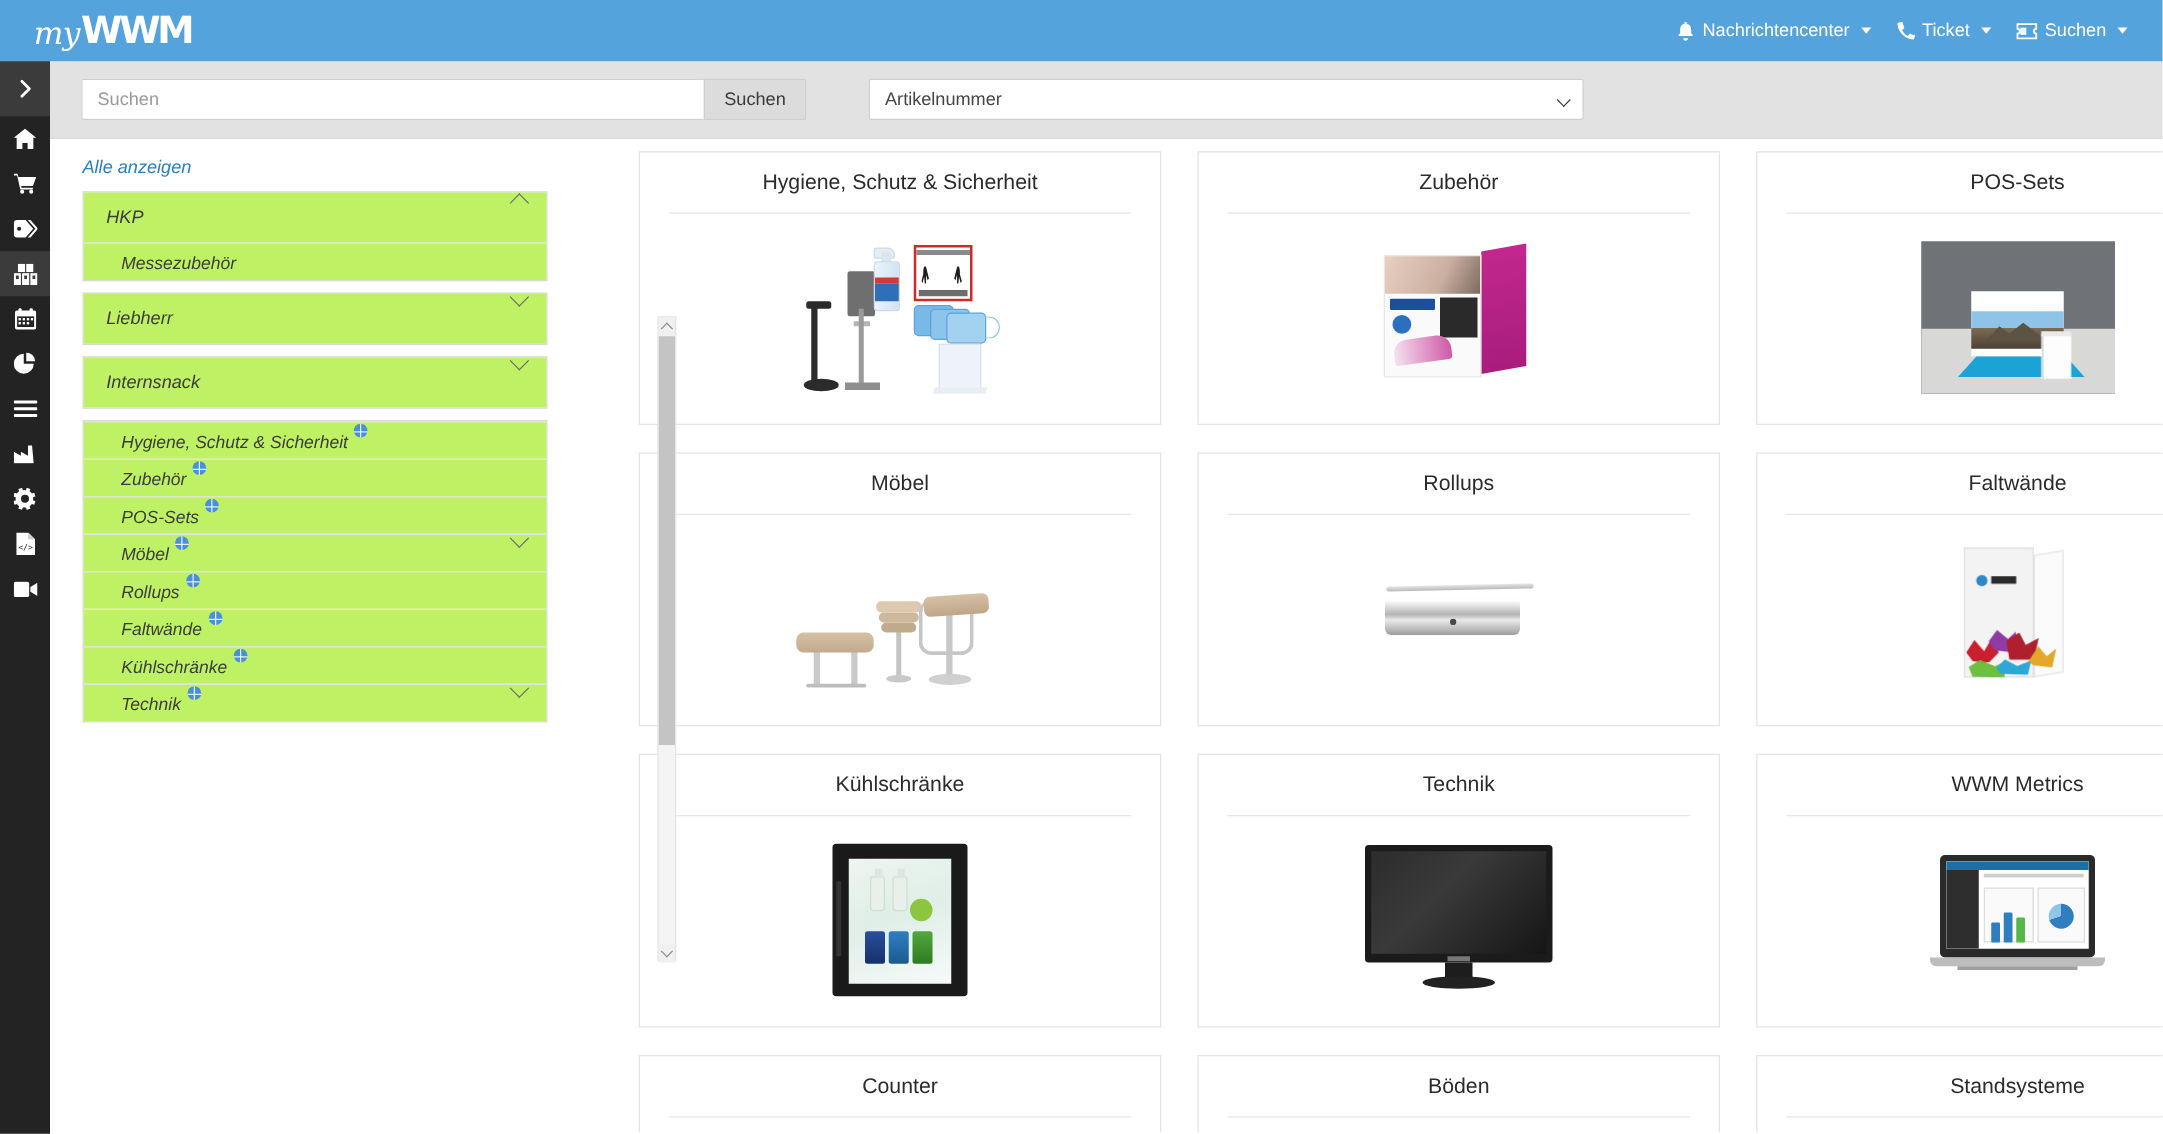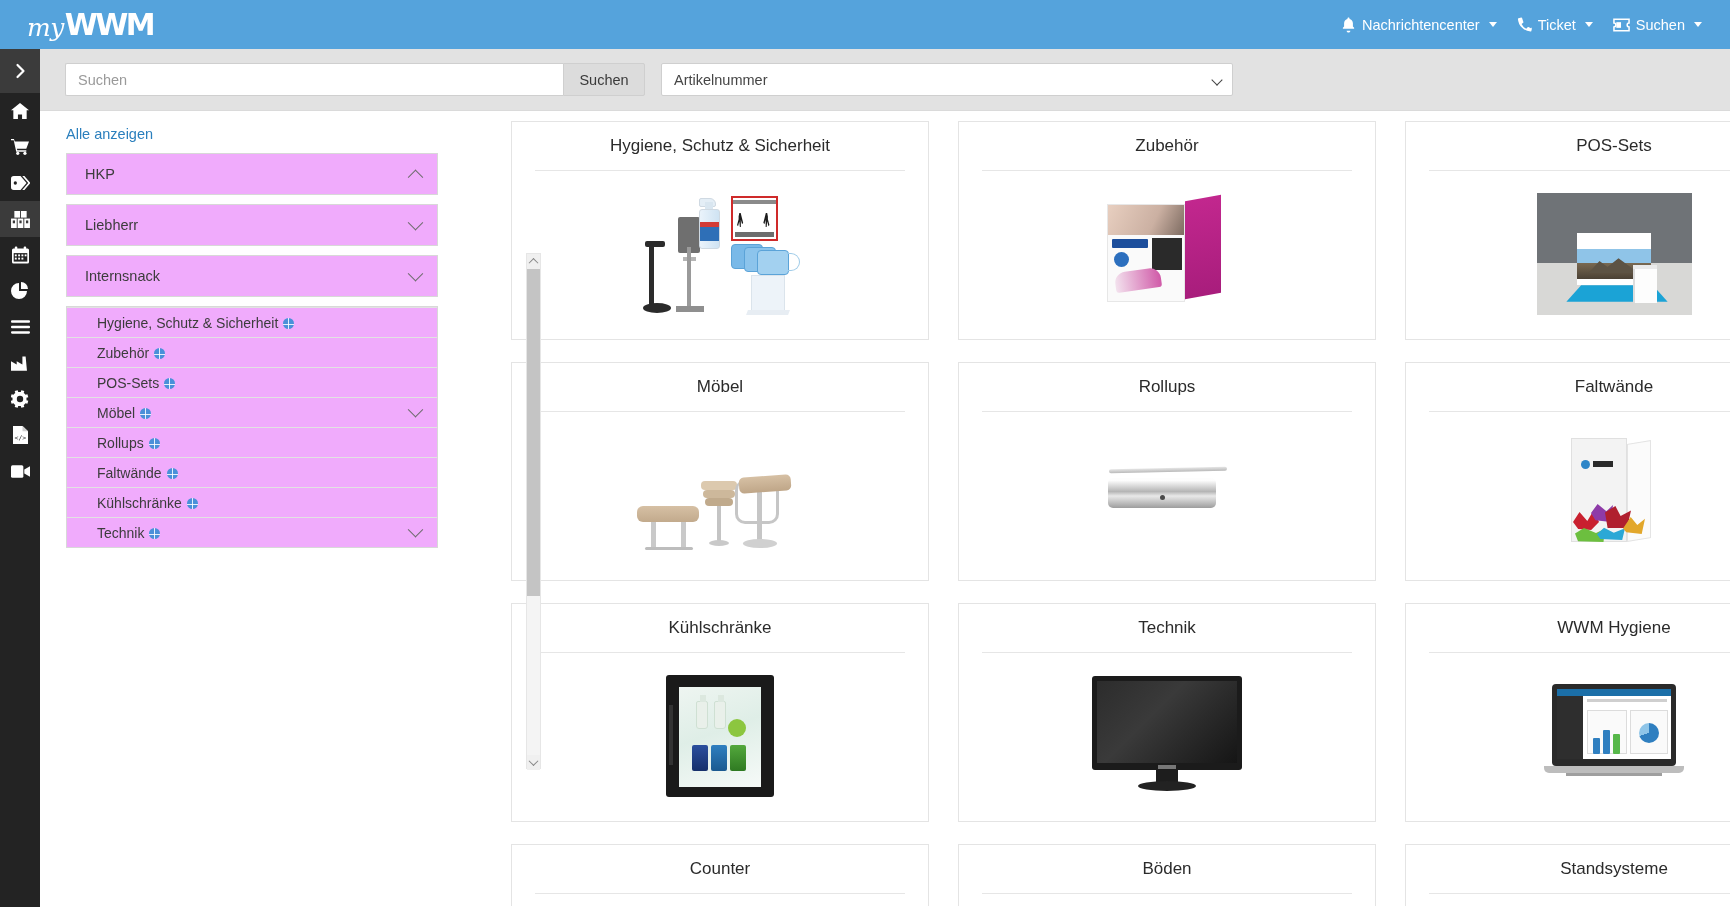--- a/index.html
+++ b/index.html
@@ -107,21 +107,21 @@
   .search-btn {
     height: 33px; min-width: 82px;
     border: 1px solid #cfcfcf;
     background: #dcdcdc;
     font-family: "Liberation Sans", sans-serif;
     font-size: 14.5px; color: #3a3a3a;
     cursor: pointer;
     border-radius: 0 2px 2px 0;
     padding: 0 15px;
   }
-  .select-wrap { position: relative; margin-left: 16px; }
+  .select-wrap { position: relative; margin-left: 50px; }
   .art-select {
     width: 572px; height: 33px;
     border: 1px solid #cfcfcf; background: #ffffff;
     font-family: "Liberation Sans", sans-serif;
     font-size: 14.5px; color: #454545;
     padding: 0 28px 0 12px;
     border-radius: 2px;
     -webkit-appearance: none; appearance: none;
     cursor: pointer; outline: none;
   }
@@ -135,39 +135,40 @@
   }
 
   
   .body-split { display: flex; height: 795px; }
 
   
   .treecol {
     width: 453px; flex: none;
     padding: 14px 0 0 26px;
     position: relative;
+    font-style: italic;
   }
   .allshow {
     color: #2a7fbd; font-size: 14.5px;
     cursor: pointer; display: inline-block;
     margin-bottom: 11px;
   }
   .tree { width: 372px; }
   .tgroup {
     border: 1px solid #d8d8d8;
     margin-bottom: 9px;
     background: #fff;
   }
   .trow {
     height: 40px;
-    display: flex; align-items: center;
+    display: flex; 
     padding: 0 14px 0 18px;
     font-size: 14.5px; color: #3c3c3c;
     cursor: pointer;
-    background: #f0abfc;
+    background: #bef264;
   }
   .tsub {
     height: 30px; padding-left: 30px;
     border-top: 1px solid #e2e2e2;
     font-size: 14px;
   }
   .trow .spacer { flex: 1; }
   .chev {
     width: 11px; height: 11px;
     border-right: 1.7px solid #6d6d6d;
@@ -588,20 +589,23 @@
       <span class="allshow">Alle anzeigen</span>
 
       <div class="tree">
 
         <div class="tgroup">
           <div class="trow">
             <span class="tlabel">HKP</span>
             <span class="spacer"></span>
             <span class="chev up"></span>
           </div>
+          <div class="trow tsub">
+            <span class="tlabel">Messezubehör</span>
+          </div>
         </div>
 
         <div class="tgroup">
           <div class="trow">
             <span class="tlabel">Liebherr</span>
             <span class="spacer"></span>
             <span class="chev down"></span>
           </div>
         </div>
 
@@ -826,21 +830,21 @@
               <span class="frame"></span>
                 <span class="screen"></span>
                 <span class="logo"></span>
               <span class="neck"></span>
                 <span class="base"></span>
             </div>
           </div>
         </div>
 
         <div class="card">
-          <div class="card-title">WWM Hygiene</div>
+          <div class="card-title">WWM Metrics</div>
           <div class="card-rule"></div>
           <div class="card-art">
             <div class="lp">
               <span class="lid"></span>
               <span class="scr">
                 <span class="topbar2"></span>
                   <span class="sb"></span>
                   <span class="hdr"></span>
                 <span class="pnl1"></span>
                   <span class="pnl2"></span>

